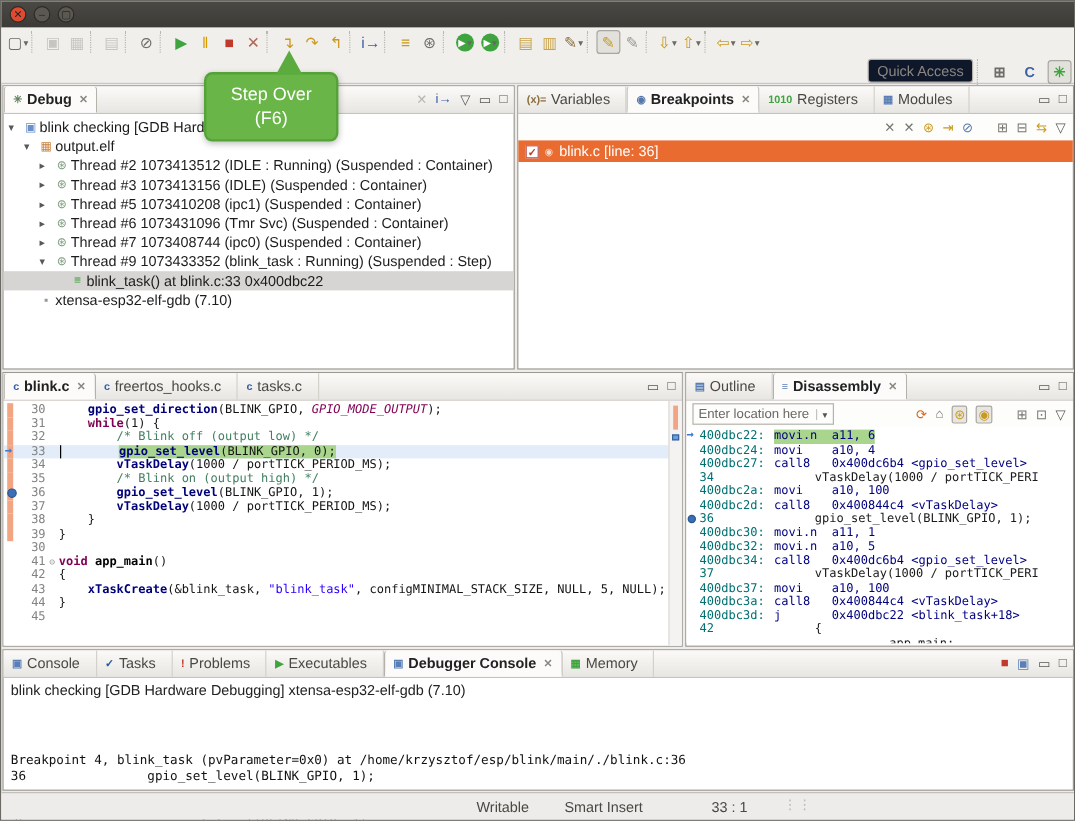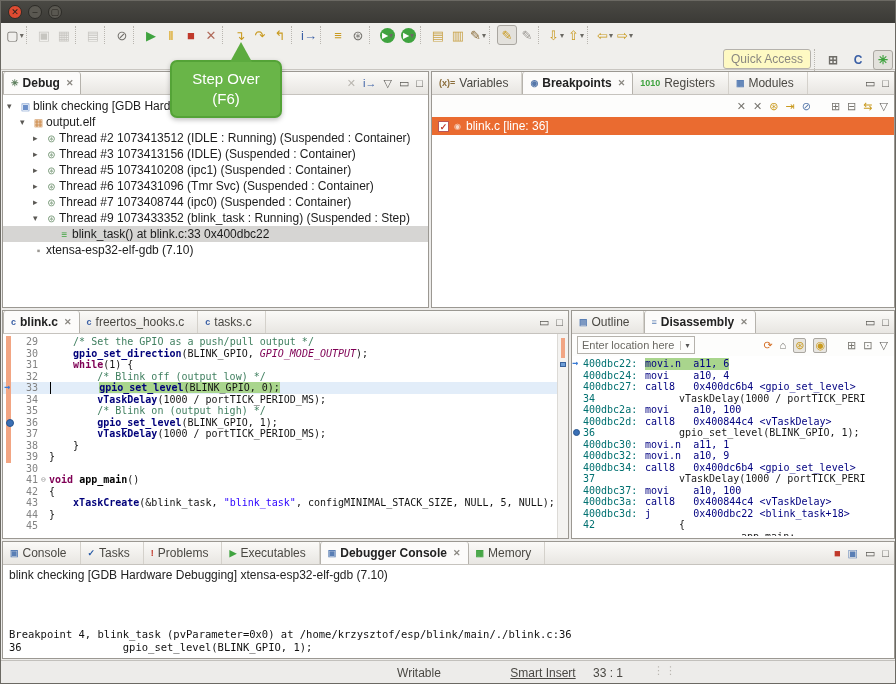--- a/index.html
+++ b/index.html
@@ -19,21 +19,21 @@
   .toolbar { position:absolute; left:0; top:22px; right:0; height:47px; background:#f0efec; border-bottom:1px solid #c9c6c1; }
   .tbrow { display:flex; align-items:center; height:24px; padding-left:4px; }
   .tb-item { width:20px; height:20px; display:flex; align-items:center; justify-content:center;
     font-size:13px; cursor:default; }
   .tb-item.dd::after { content:"▾"; font-size:8px; color:#6b6963; margin-left:1px; }
   .tb-item.sep { width:7px; height:18px; border-left:1px dotted #b9b6b0; margin:0 1px; }
   .tb-item.dis { opacity:.4; }
   .tb-item.pressed { background:#e3e1dc; border:1px solid #a9a6a0; border-radius:3px; }
   .tb-item.circ { background:#3fa33f; border-radius:50%; width:15px; height:15px; margin:0 3px; font-size:8px; }
   .qa-row { position:absolute; right:84px; top:26px; display:flex; align-items:center; }
-  .quick-access { width:88px; height:20px; border:1px solid #b5b2ac; border-radius:3px; background:#fef9c3;
+  .quick-access { width:88px; height:20px; border:1px solid #b5b2ac; border-radius:3px; background:#0f172a;
     color:#8a8781; font-size:12px; display:flex; align-items:center; justify-content:center; }
   .persp { position:absolute; right:2px; top:26px; display:flex; align-items:center; gap:5px;
     border-left:1px dotted #b9b6b0; padding-left:8px; height:22px; }
   .persp .tb-item { font-size:12px; font-weight:bold; }
 
   
   .tooltip { position:absolute; left:169px; top:59px; width:112px; height:58px; background:#69b548;
     border:2px solid #54a337; border-radius:7px; z-index:50; display:flex; flex-direction:column;
     align-items:center; justify-content:center; color:#fff; font-size:15px; line-height:20px;
     box-shadow:0 2px 5px rgba(0,0,0,.25); }
@@ -126,21 +126,21 @@
   .con-body { padding:3px 6px; }
   .con-head { font-size:12px; color:#222; height:17px; }
   .con-lines { font-family:"DejaVu Sans Mono","Liberation Mono",monospace; font-size:10.5px;
     line-height:13px; color:#111; white-space:pre; margin-top:4px; }
 
   
   .statusbar { position:absolute; left:0; right:0; top:659px; height:25px; background:#edecea;
     border-top:1px solid #c2c0bc; font-size:12px; color:#4a4843; }
   .sb-field { position:absolute; top:5px; text-align:center; }
   .sb-writable { left:348px; width:140px; }
-  .sb-insert { left:472px; width:140px;text-decoration:underline; }
+  .sb-insert { left:432px; width:140px; }
   .sb-pos { left:572px; width:70px; }
   .sb-handle { position:absolute; left:652px; top:3px; color:#b9b6b0; font-size:11px; letter-spacing:1px; }
 </style>
 </head>
 <body>
 
 <div id="window">
 
   <div class="titlebar">
     <div class="winbtns">
@@ -360,31 +360,20 @@
         </div>
       <div class="hicons">
 
       <span class="hicon" style="color: rgb(90, 88, 84);">▭</span>
           <span class="hicon" style="color: rgb(90, 88, 84);">□</span>
         </div>
     </div>
     <div class="edit-body">
       <div>
 
-      <div class="cl">
-            <span class="mk">
-              <span class="mk-bar"></span>
-              
-              
-            </span>
-            <span class="lnum">29</span>
-            <span class="fold"></span>
-            
-            <span class="code"><span class="tk-p">    </span><span class="tk-cm">/* Set the GPIO as a push/pull output */</span></span>
-          </div>
           <div class="cl">
             <span class="mk">
               <span class="mk-bar"></span>
               
               
             </span>
             <span class="lnum">30</span>
             <span class="fold"></span>
             
             <span class="code"><span class="tk-p">    </span><span class="tk-fn">gpio_set_direction</span><span class="tk-p">(BLINK_GPIO, </span><span class="tk-mc">GPIO_MODE_OUTPUT</span><span class="tk-p">);</span></span>
@@ -666,21 +655,21 @@
             </span>
             <span class="da-addr">400dbc30:</span>
             <span class="da-code">movi.n  a11, 1</span>
           </div>
           <div class="dl asm">
             <span class="dmk">
               
               
             </span>
             <span class="da-addr">400dbc32:</span>
-            <span class="da-code">movi.n  a10, 9</span>
+            <span class="da-code">movi.n  a10, 5</span>
           </div>
           <div class="dl asm">
             <span class="dmk">
               
               
             </span>
             <span class="da-addr">400dbc34:</span>
             <span class="da-code">call8   0x400dc6b4 &lt;gpio_set_level&gt;</span>
           </div>
           <div class="dl src">

